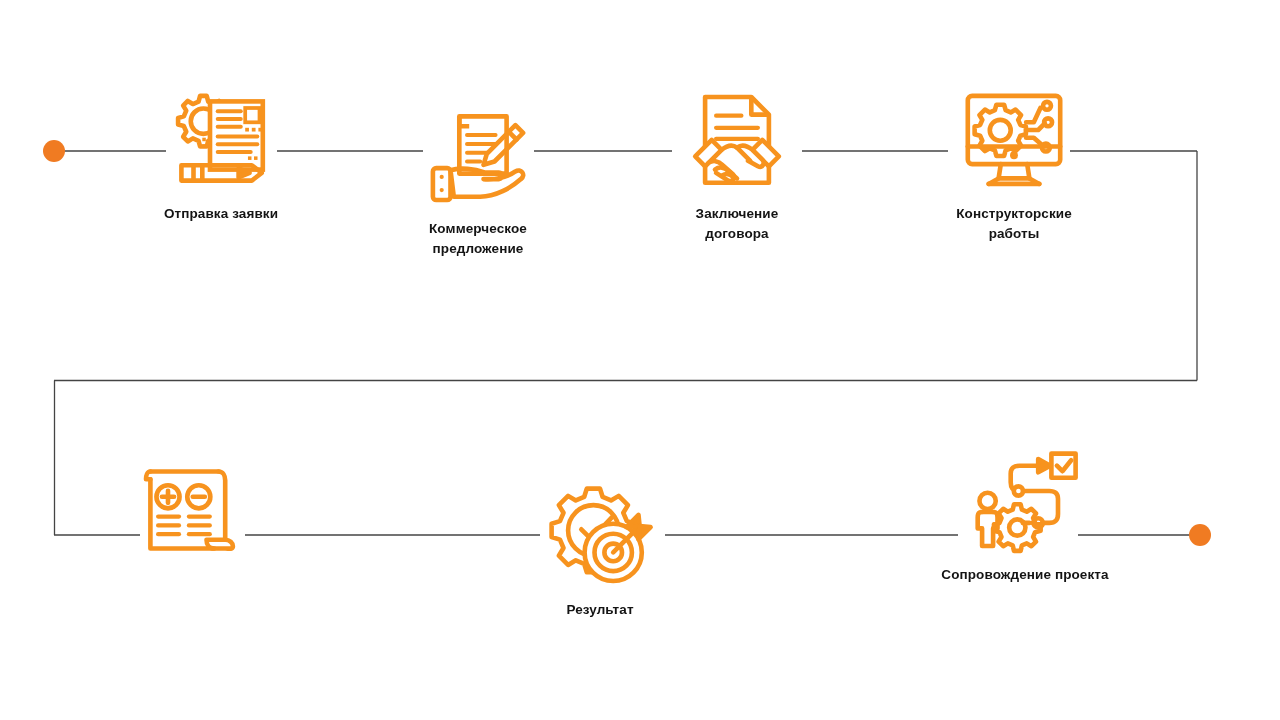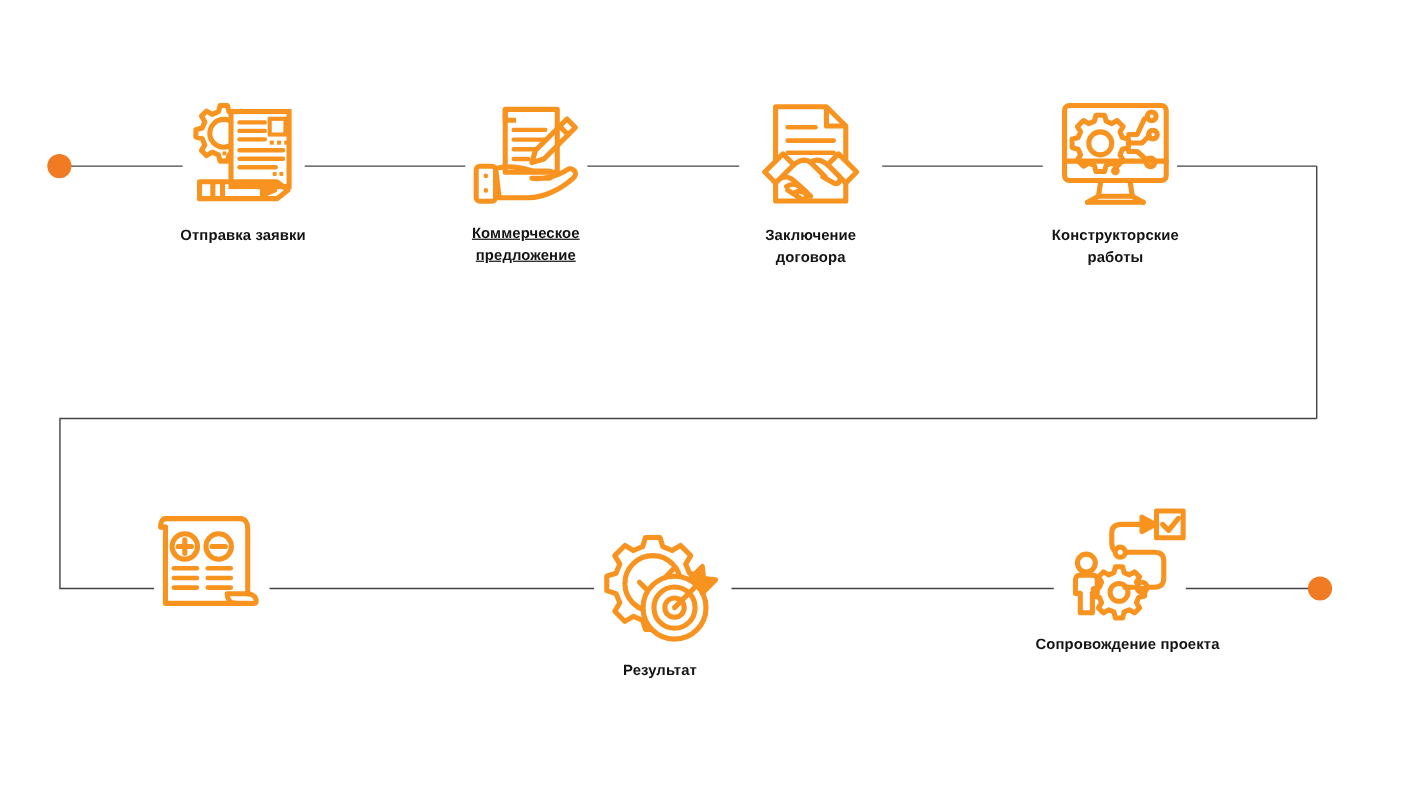--- a/index.html
+++ b/index.html
@@ -119,21 +119,21 @@
       <g fill="none" stroke="#F7931E" stroke-width="4.2" stroke-linejoin="round">
         <path d="M14 72 L14 86 L78 86 L87 79 L78 72 Z"></path>
         <line x1="25" y1="72" x2="25" y2="86"></line>
         <line x1="33" y1="72" x2="33" y2="86"></line>
         <path d="M66 75 L76 79 L66 83 Z" fill="#F7931E"></path>
       </g>
     </svg>
     <div class="step-label">Отправка заявки</div>
   </div>
 
-  <div class="step" style="left:373px; top:84px;text-decoration:underline;">
+  <div class="step" style="left:373px; top:101px;">
     <svg class="step-icon" viewBox="0 0 100 100">
 
       <path d="M33 14 L63 14 L76 14 L76 66 L33 66 Z" fill="#FFFFFF" stroke="#F7931E" stroke-width="4.2" stroke-linejoin="round"></path>
       <path d="M33 14 L33 23 L42 23" fill="none" stroke="#F7931E" stroke-width="4.2" stroke-linejoin="round"></path>
       <g fill="none" stroke="#F7931E" stroke-width="3.6" stroke-linecap="round">
         <line x1="40" y1="31" x2="66" y2="31"></line>
         <line x1="40" y1="39" x2="66" y2="39"></line>
         <line x1="40" y1="47" x2="58" y2="47"></line>
         <line x1="40" y1="55" x2="52" y2="55"></line>
       </g>
@@ -263,21 +263,21 @@
         <circle cx="62" cy="64" r="8"></circle>
 
         <line x1="62" y1="64" x2="86" y2="40"></line>
         <path d="M86 40 L74 41 L85 30 Z" fill="#F7931E"></path>
         <path d="M86 40 L85 52 L96 41 Z" fill="#F7931E"></path>
       </g>
     </svg>
     <div class="step-label">Результат</div>
   </div>
 
-  <div class="step" style="left:920px; top:458px;">
+  <div class="step" style="left:920px; top:447px;">
     <svg class="step-icon" viewBox="0 0 100 100">
       <g fill="none" stroke="#F7931E" stroke-width="4.2" stroke-linejoin="round" stroke-linecap="round">
 
         <path d="M57 69 L72 69 C78 69 80 66 80 61 L80 47 C80 42 77 40 72 40 L44 40
                  C39 40 37 37 37 32 L37 24 C37 19 40 17 45 17 L62 17"></path>
 
         <path d="M62 11 L73 17 L62 23 Z" fill="#F7931E"></path>
 
         <circle cx="44" cy="40" r="4.2" fill="#FFFFFF"></circle>
 

